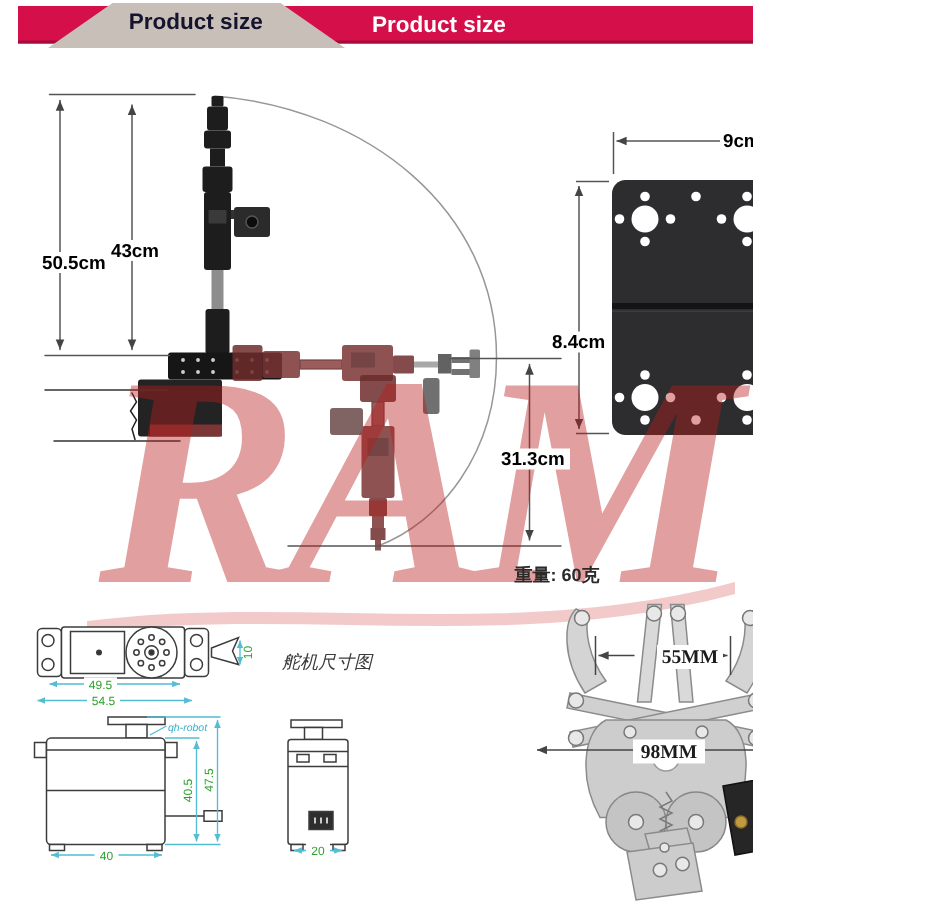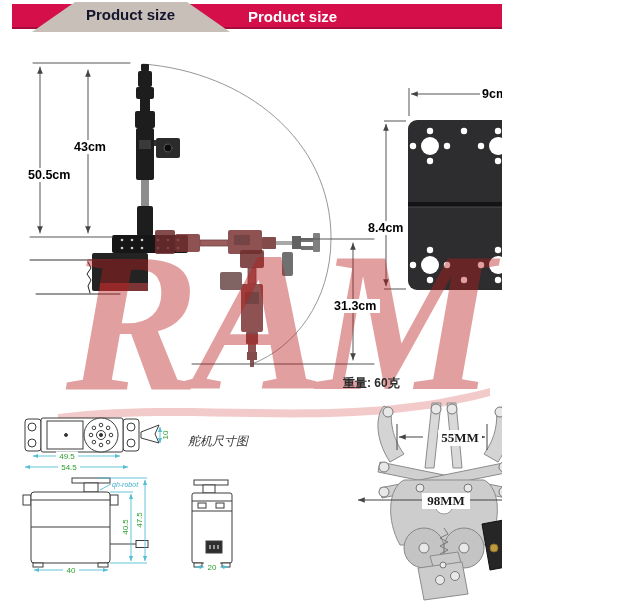--- a/index.html
+++ b/index.html
@@ -331,21 +331,21 @@
         <line x1="358" y1="500" x2="530" y2="500" marker-start="url(#arr)" marker-end="url(#arr)"></line>
         <line x1="553" y1="403" x2="553" y2="592" marker-start="url(#arr)" marker-end="url(#arr)"></line>
       </g>
     </g>
   </svg>
 
   <div class="ram-text">RAM</div>
   <div class="ram-reg">®</div>
 
   <div class="dim-label" style="left:26px;top:168px;width:46px;">50.5cm</div>
-  <div class="dim-label" style="left:72px;top:140px;width:34px;">43cm</div>
+  <div class="dim-label" style="left:72px;top:160px;width:34px;">43cm</div>
   <div class="dim-label" style="left:332px;top:299px;width:44px;">31.3cm</div>
   <div class="dim-label" style="left:480px;top:87px;width:30px;">9cm</div>
   <div class="dim-label" style="left:366px;top:197px;width:38px;margin-top:24px;">8.4cm</div>
   <div class="cjk" style="left:512px;top:340px;font-size:11px;margin-left:16px;">净重： 875克</div>
   <div class="cjk" style="left:188px;top:434px;font-style:italic;">舵机尺寸图</div>
   <div class="cjk" style="left:343px;top:376px;font-weight:bold;color:#2a2a2a;">重量: 60克</div>
   <div class="mm-label" style="left:438px;top:430px;width:40px;">55MM</div>
   <div class="mm-label" style="left:422px;top:493px;width:44px;">98MM</div>
   <div class="mm-label rot" style="left:527px;top:481px;width:52px;background:transparent;">108MM</div>
 

